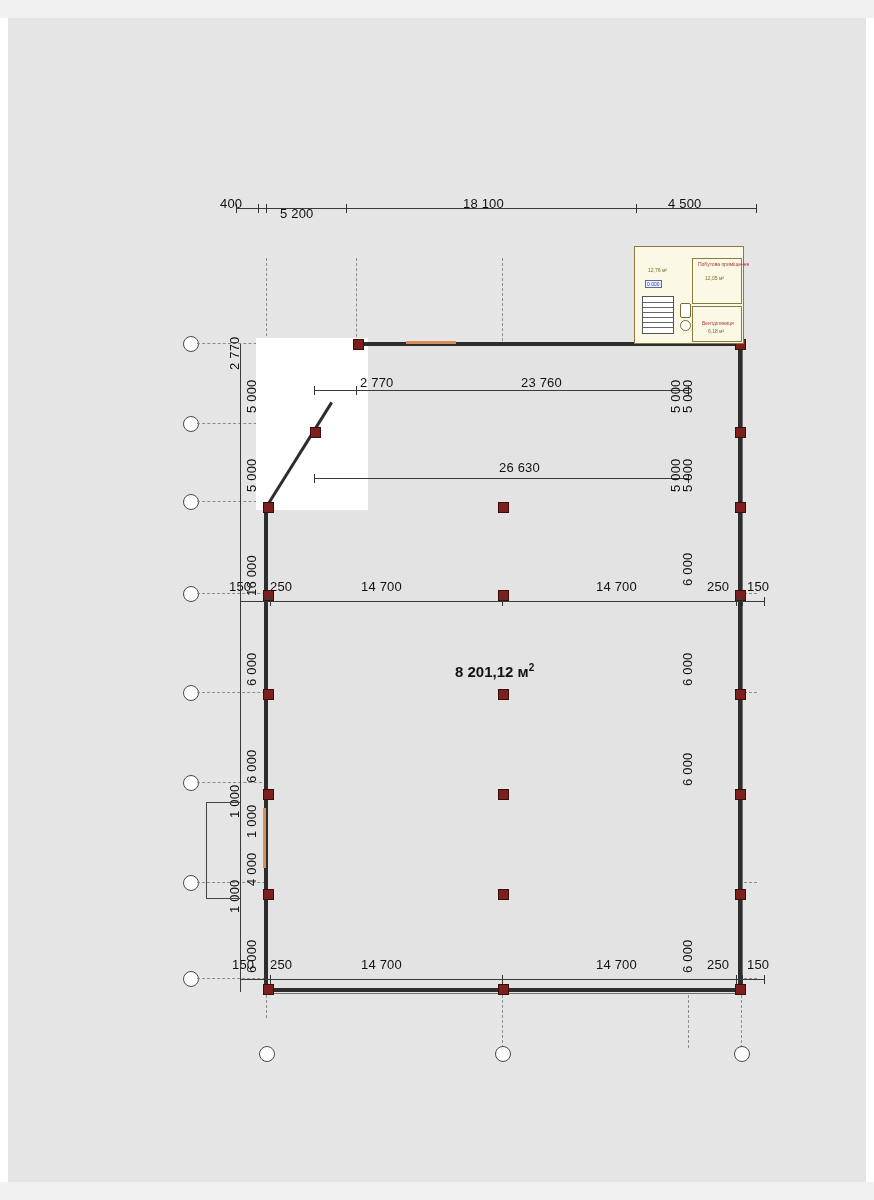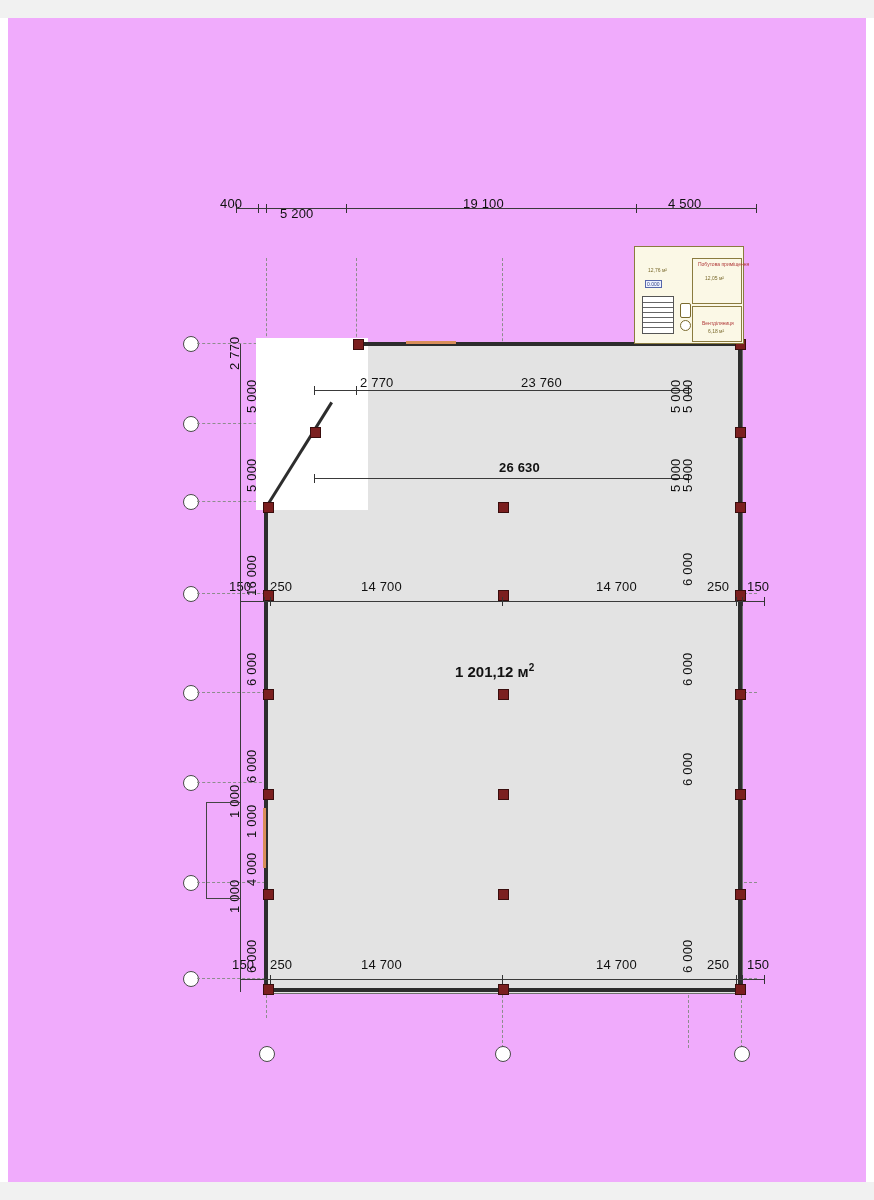--- a/index.html
+++ b/index.html
@@ -3,21 +3,21 @@
 <meta charset="utf-8">
 <style>
   html,body{margin:0;padding:0;background:#ffffff;}
   body{width:874px;height:1200px;position:relative;overflow:hidden;font-family:"Liberation Sans",sans-serif;}
 
   .page{position:absolute;left:0;top:0;width:874px;height:1200px;background:#ffffff;}
   
   .band{position:absolute;left:0;width:874px;height:18px;background:#f1f1f1;}
   .band.top{top:0;}
   .band.bottom{bottom:0;}
-  .sheet{position:absolute;left:8px;top:18px;width:858px;height:1164px;background:#f0abfc;}
+  .sheet{position:absolute;left:8px;top:18px;width:858px;height:1164px;background:#e5e5e5;}
 
   .dim{position:absolute;font-size:13px;color:#111;white-space:nowrap;letter-spacing:.2px;}
 
   .hline{position:absolute;height:1px;background:#3a3a3a;}
   .vline{position:absolute;width:1px;background:#3a3a3a;}
   .dash-h{position:absolute;height:0;border-top:1px dashed #8d8d8d;}
   .dash-v{position:absolute;width:0;border-left:1px dashed #8d8d8d;}
 
   .circ{position:absolute;width:14px;height:14px;border:1px solid #4a4a4a;border-radius:50%;background:#fff;}
 
@@ -54,21 +54,21 @@
     <div class="hline" style="left:228px;top:190px;width:520px;"></div>
     <div class="tick" style="left:228px;top:186px;"></div>
     <div class="tick" style="left:250px;top:186px;"></div>
     <div class="tick" style="left:258px;top:186px;"></div>
     <div class="tick" style="left:338px;top:186px;"></div>
     <div class="tick" style="left:628px;top:186px;"></div>
     <div class="tick" style="left:748px;top:186px;"></div>
 
     <div class="dim" style="left:212px;top:178px;">400</div>
     <div class="dim" style="left:272px;top:188px;">5 200</div>
-    <div class="dim" style="left:455px;top:178px;">19 100</div>
+    <div class="dim" style="left:455px;top:178px;">18 100</div>
     <div class="dim" style="left:660px;top:178px;">4 500</div>
 
     <div class="dash-v" style="left:258px;top:240px;height:760px;"></div>
     <div class="dash-v" style="left:348px;top:240px;height:210px;"></div>
     <div class="dash-v" style="left:494px;top:240px;height:790px;"></div>
     <div class="dash-v" style="left:680px;top:232px;height:798px;"></div>
     <div class="dash-v" style="left:733px;top:232px;height:798px;"></div>
 
     <div class="circ" style="left:251px;top:1028px;"></div>
     <div class="circ" style="left:487px;top:1028px;"></div>
@@ -159,21 +159,21 @@
     <div class="hline" style="left:306px;top:372px;width:374px;"></div>
     <div class="tick" style="left:306px;top:368px;"></div>
     <div class="tick" style="left:348px;top:368px;"></div>
     <div class="tick" style="left:680px;top:368px;"></div>
     <div class="dim" style="left:352px;top:357px;">2 770</div>
     <div class="dim" style="left:513px;top:357px;">23 760</div>
 
     <div class="hline" style="left:306px;top:460px;width:374px;"></div>
     <div class="tick" style="left:306px;top:456px;"></div>
     <div class="tick" style="left:680px;top:456px;"></div>
-    <div class="dim" style="left:491px;top:442px;font-weight:bold;">26 630</div>
+    <div class="dim" style="left:491px;top:442px;">26 630</div>
 
     <div class="hline" style="left:232px;top:583px;width:524px;"></div>
     <div class="tick" style="left:232px;top:579px;"></div>
     <div class="tick" style="left:256px;top:579px;"></div>
     <div class="tick" style="left:262px;top:579px;"></div>
     <div class="tick" style="left:494px;top:579px;"></div>
     <div class="tick" style="left:728px;top:579px;"></div>
     <div class="tick" style="left:734px;top:579px;"></div>
     <div class="tick" style="left:756px;top:579px;"></div>
 
@@ -222,17 +222,17 @@
     <div class="dim" style="left:672px;top:474px;transform:rotate(-90deg);transform-origin:left top;">5 000</div>
     <div class="dim" style="left:672px;top:568px;transform:rotate(-90deg);transform-origin:left top;">6 000</div>
     <div class="dim" style="left:672px;top:668px;transform:rotate(-90deg);transform-origin:left top;">6 000</div>
     <div class="dim" style="left:672px;top:768px;transform:rotate(-90deg);transform-origin:left top;">6 000</div>
     <div class="dim" style="left:672px;top:955px;transform:rotate(-90deg);transform-origin:left top;">6 000</div>
 
     <div class="dim" style="left:660px;top:395px;transform:rotate(-90deg);transform-origin:left top;">5 000</div>
     <div class="dim" style="left:660px;top:474px;transform:rotate(-90deg);transform-origin:left top;">5 000</div>
 
     <div class="area-label" style="left:447px;top:644px;">
-      <span>1 201,12 м</span><sup>2</sup>
+      <span>8 201,12 м</span><sup>2</sup>
     </div>
 
   </div>
 </div>
 
 </body></html>

